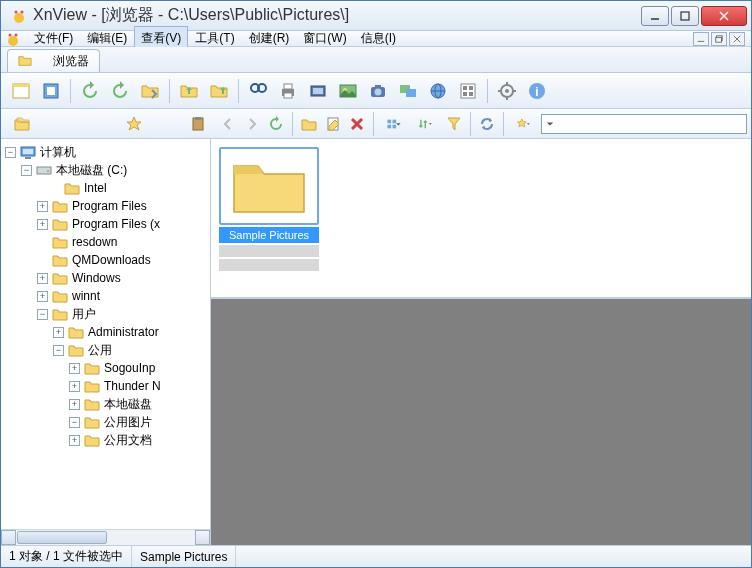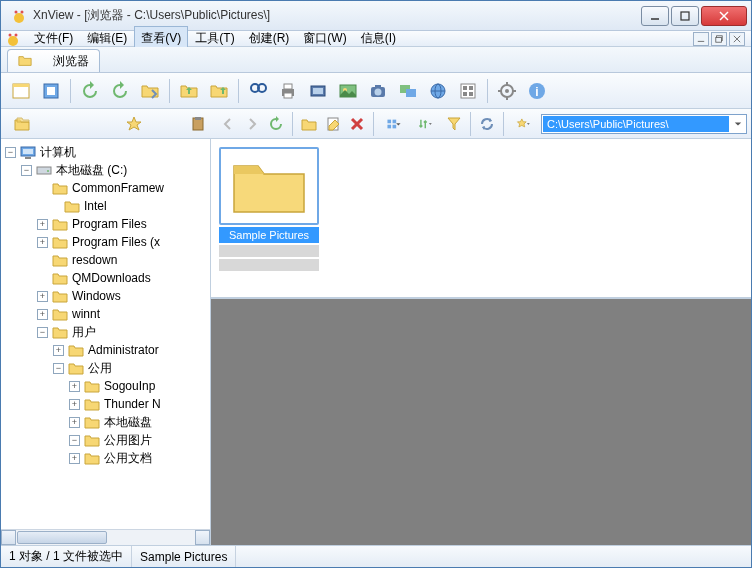--- a/index.html
+++ b/index.html
@@ -1,20 +1,20 @@
 <!DOCTYPE html>
 <html><head>
 <meta charset="utf-8">
 <style>
 * { box-sizing: border-box; margin: 0; padding: 0; }
 body { font-family: "Microsoft YaHei", Tahoma, sans-serif; font-size: 12px; overflow: hidden; background: #fff; }
 .window { width: 752px; height: 568px; border: 1px solid #4a7bb0; background: #e8f0f8; display: flex; flex-direction: column; }
 .titlebar { height: 30px; background: linear-gradient(#f4f8fc, #dfe9f5); display: flex; align-items: center; padding: 0 4px; border-bottom: 1px solid #b8c8dc; }
 .titlebar .app-icon { width: 16px; height: 16px; margin: 0 6px; }
-.titlebar .title { flex: 1; color: #333; font-size: 12px; }
+.titlebar .title { flex: 1; color: #333; font-size: 16px; }
 .win-btns { display: flex; gap: 2px; }
 .win-btn { width: 28px; height: 20px; border: 1px solid #7a8da3; border-radius: 3px; background: linear-gradient(#f7fafd,#d9e4f0); display: flex; align-items: center; justify-content: center; cursor: pointer; }
 .win-btn.close { width: 46px; background: linear-gradient(#f07070,#d63a3a); border-color: #9b2d2d; color: #fff; }
 .win-btn svg { width: 10px; height: 10px; }
 .menubar { height: 16px; background: linear-gradient(#fafcfe,#e6eef8); border-bottom: 1px solid #c0cfdf; display: flex; align-items: center; padding: 0 4px; }
 .menubar .app-icon-sm { width: 16px; height: 16px; margin-right: 6px; }
 .menubar .menu-item { padding: 3px 6px; cursor: pointer; border: 1px solid transparent; }
 .menubar .menu-item.active { border: 1px solid #9bb7d6; background: #d7e6f7; }
 .menubar .flex-spacer { flex: 1; }
 .mdi-btns { display: flex; gap: 2px; margin-right: 2px; }
@@ -342,21 +342,20 @@
         </svg>
       </div>
     <div class="tool-sep"></div>
     <div class="nav-btn dd">
         <svg viewBox="0 0 22 16">
           <path d="M8 1l2 4h4l-3 3 1 4-4-2-4 2 1-4-3-3h4z" fill="#f7d774" stroke="#c9a53b"></path>
           <path d="M17 7l2 2 2-2z" fill="#555" transform="translate(-2,0)"></path>
         </svg>
       </div>
     <div class="address">
-      <span class="path">C:\Users\Public\Pictures\</span>
       <span class="dd-arrow">
           <svg width="8" height="8" viewBox="0 0 10 10">
             <path d="M1 3l4 4 4-4z" fill="#555"></path>
           </svg>
         </span>
     </div>
   </div>
 
   <div class="content">
     <div class="tree-pane">
@@ -370,27 +369,20 @@
               </svg></span>
             <span>计算机</span>
           </div>
         <div class="tree-node" style="padding-left:20px">
             <span class="tree-toggle">−</span>
             <span class="tree-icon"><svg viewBox="0 0 16 14">
                 <rect x="1" y="4" width="14" height="7" fill="#d0d8e0" stroke="#888"></rect>
                 <circle cx="12" cy="8" r="1" fill="#6fb86f"></circle>
               </svg></span>
             <span>本地磁盘 (C:)</span>
-          </div>
-        <div class="tree-node" style="padding-left:36px">
-            <span class="tree-toggle empty"></span>
-            <span class="tree-icon"><svg viewBox="0 0 16 14">
-                <path class="ico-folder" d="M1 3h5l1 2h8v8H1z"></path>
-              </svg></span>
-            <span>CommonFramew</span>
           </div>
         <div class="tree-node" style="padding-left:48px">
             <span class="tree-toggle empty"></span>
             <span class="tree-icon"><svg viewBox="0 0 16 14">
                 <path class="ico-folder" d="M1 3h5l1 2h8v8H1z"></path>
               </svg></span>
             <span>Intel</span>
           </div>
         <div class="tree-node" style="padding-left:36px">
             <span class="tree-toggle">+</span>

